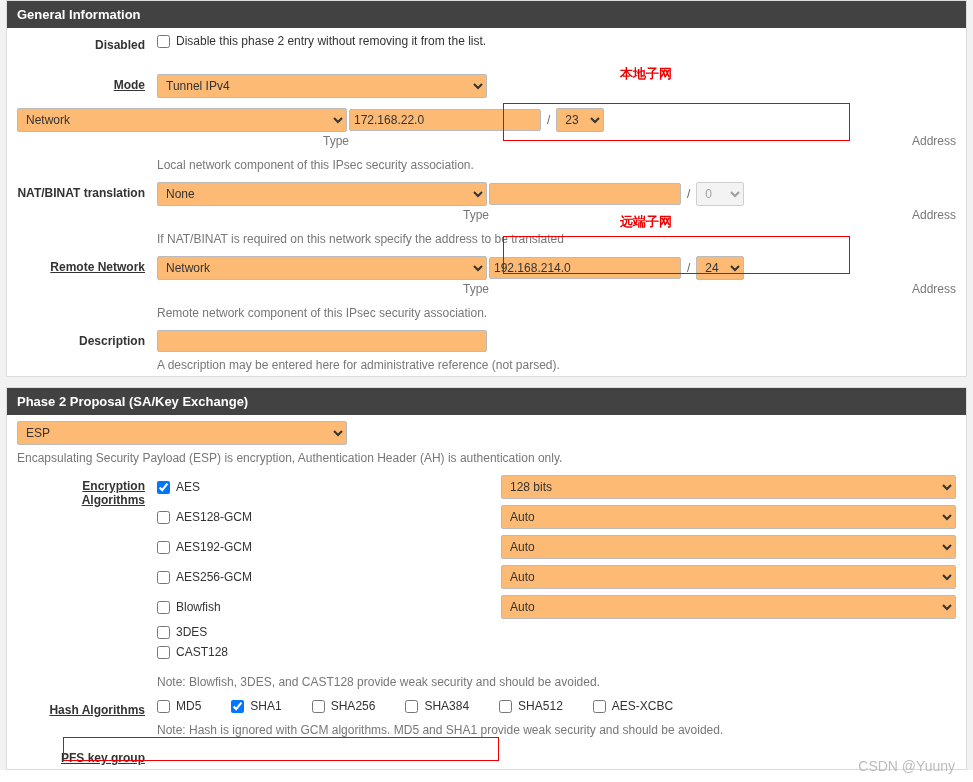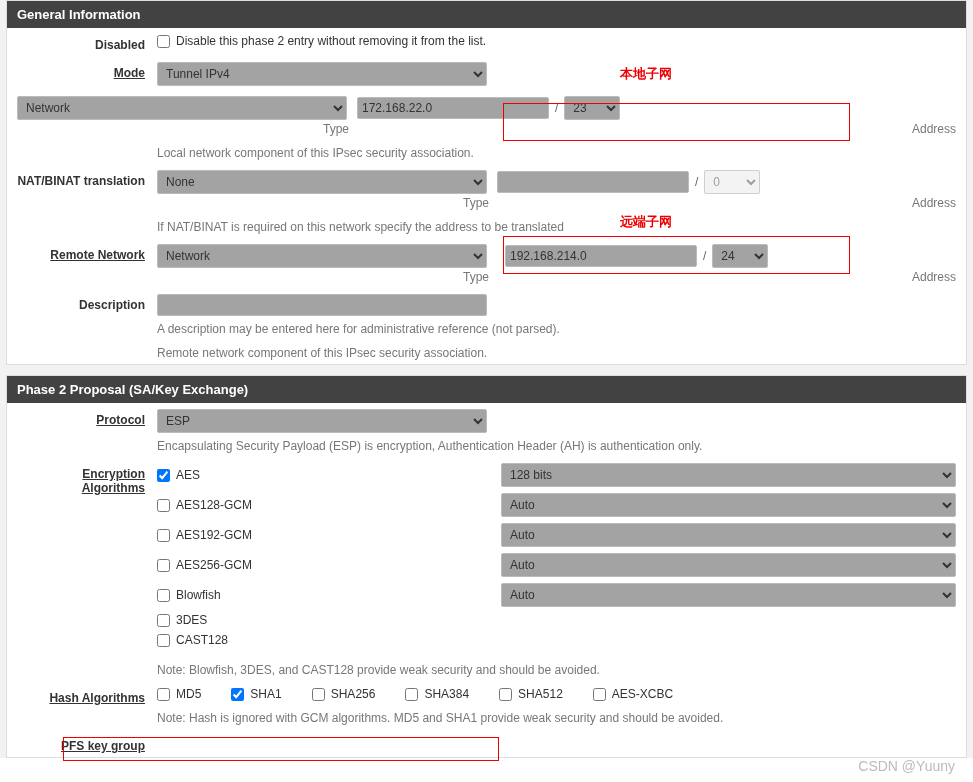--- a/index.html
+++ b/index.html
@@ -4,27 +4,27 @@
 <style>
   * { box-sizing: border-box; margin: 0; padding: 0; }
   body { font-family: Arial, Helvetica, sans-serif; font-size: 12px; background: #fff; color: #333; width: 973px; }
   .outer { background: #f2f2f2; padding: 0; }
   .panel { background: #fff; margin: 0 6px 10px 6px; border: 1px solid #ddd; }
   .panel-head { background: #424242; color: #fff; font-weight: bold; padding: 6px 10px; font-size: 13px; }
   .row { display: flex; padding: 6px 10px 4px 10px; }
   .lbl { width: 140px; text-align: right; padding-right: 12px; padding-top: 4px; font-weight: bold; color: #333; }
   .lbl u { text-decoration: underline; }
   .ctrl { flex: 1; }
-  select, input[type=text] { border: 1px solid #bbb; padding: 3px 4px; font-size: 12px; background: #a3a3a3; color: #333; border-radius: 2px; }
+  select, input[type=text] { border: 1px solid #bbb; padding: 3px 4px; font-size: 12px; background: #fdba74; color: #333; border-radius: 2px; }
   .sel-wide { width: 330px; }
-  .inline-net { display: flex; gap: 8px; }
+  .inline-net { display: flex; }
   .netbox { display: flex; align-items: center; gap: 6px; }
   .addr { width: 192px; }
   .slash { color: #666; }
-  .prefix { width: 56px; }
+  .prefix { width: 48px; }
   .hint { color: #777; font-size: 12px; margin-top: 2px; text-align: right; }
   .hint2 { color: #777; font-size: 12px; margin-top: 6px; }
   .chkrow { display: flex; align-items: center; gap: 6px; margin-bottom: 6px; }
   .encrow { display: flex; align-items: center; gap: 12px; margin-bottom: 6px; }
   .encrow .cwrap { width: 332px; display: flex; align-items: center; gap: 6px; }
   .encrow select { flex: 1; }
   .bits { width: 330px; }
   .hashrow { display: flex; gap: 30px; flex-wrap: wrap; }
   .hashrow .hitem { display: flex; align-items: center; gap: 6px; }
   .desc-in { width: 330px; }
@@ -40,21 +40,21 @@
 
 <div class="container">
 <div class="outer">
 
 <div class="panel">
   <div class="panel-head">General Information</div>
 
   <div class="row">
     <div class="lbl">Disabled</div>
     <div class="ctrl">
-      <label class="chkrow" style="margin-bottom:4px;">
+      <label class="chkrow" style="margin-bottom:16px;">
         <input type="checkbox" style="">
         <span>Disable this phase 2 entry without removing it from the list.</span>
       </label>
     </div>
   </div>
 
   <div class="row">
     <div class="lbl"><u>Mode</u></div>
     <div class="ctrl">
       <select class="sel-wide">
@@ -116,51 +116,50 @@
 
   <div class="row">
     <div class="lbl"><u>Remote Network</u></div>
     <div class="ctrl inline-net">
       <div style="width:332px;">
         <select class="sel-wide">
           <option>Network</option>
         </select>
         <div class="hint">Type</div>
       </div>
-      <div style="flex:1;margin-left:8px;">
+      <div style="flex:1;">
         <div class="netbox">
           <input type="text" class="addr" value="192.168.214.0" style="">
           <span class="slash">/</span>
           <select class="prefix"><option>24</option></select>
         </div>
         <div class="hint">Address</div>
       </div>
     </div>
   </div>
+  <div class="row" style="padding-top:0;">
+    <div class="lbl"></div>
+    <div class="ctrl">
+            <div class="hint2">Remote network component of this IPsec security association.</div>
+          </div>
+  </div>
+
   <div class="row">
     <div class="lbl">Description</div>
     <div class="ctrl">
       <input type="text" class="desc-in" value="" style="">
       <div class="hint2">A description may be entered here for administrative reference (not parsed).</div>
     </div>
   </div>
-
-  <div class="row" style="padding-top:0;">
-    <div class="lbl"></div>
-    <div class="ctrl">
-            <div class="hint2">Remote network component of this IPsec security association.</div>
-          </div>
-  </div>
 </div>
 
 <div class="panel">
   <div class="panel-head">Phase 2 Proposal (SA/Key Exchange)</div>
 
   <div class="row">
-    <div class="lbl"><u>Protocol</u></div>
     <div class="ctrl">
       <select class="sel-wide"><option>ESP</option></select>
       <div class="hint2">Encapsulating Security Payload (ESP) is encryption, Authentication Header (AH) is authentication only.</div>
     </div>
   </div>
 
   <div class="row">
     <div class="lbl"><u>Encryption Algorithms</u></div>
     <div class="ctrl" id="enc-list">
             <div class="encrow">

